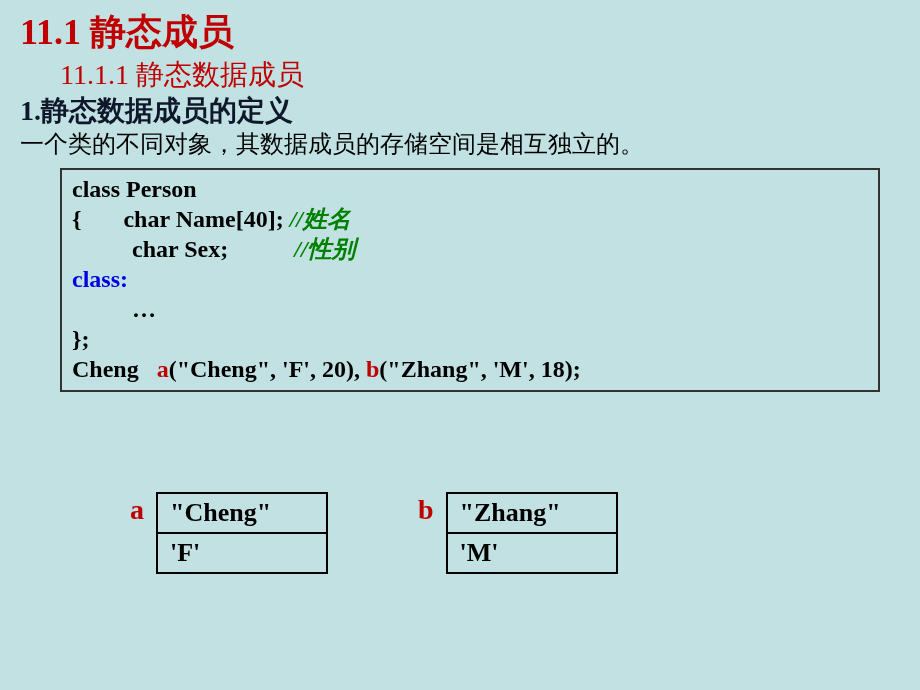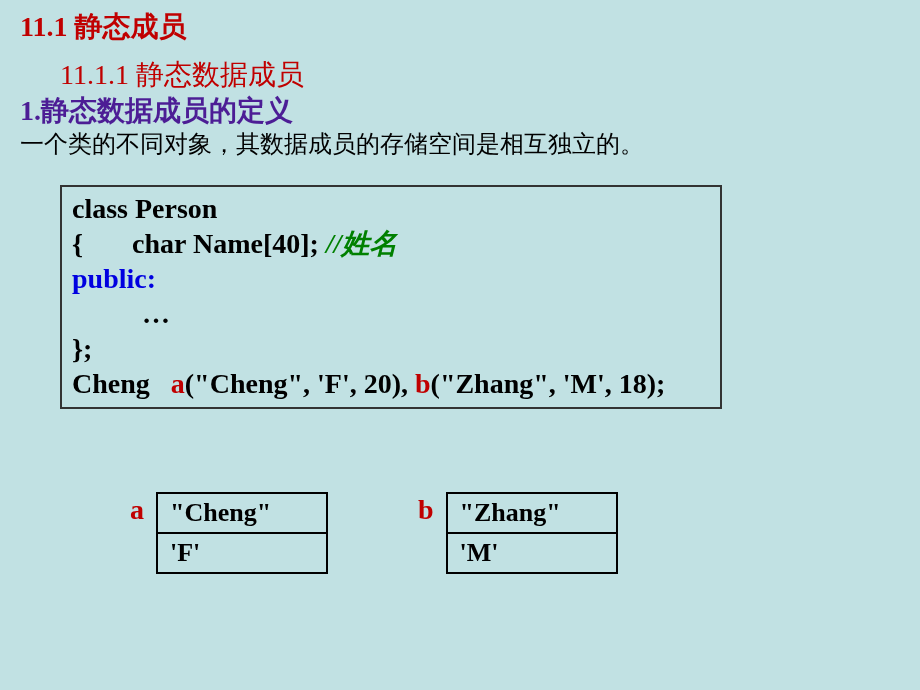--- a/index.html
+++ b/index.html
@@ -6,64 +6,63 @@
     body {
       width: 920px;
       height: 690px;
       background: #c1e1e3;
       font-family: "SimSun", "Times New Roman", serif;
       position: relative;
       overflow: hidden;
     }
     .h1 {
       color: #c00000;
-      font-size: 28px;
+      font-size: 36px;
       font-weight: bold;
       position: absolute;
       left: 20px;
       top: 8px;
     }
     .h2 {
       color: #c00000;
       font-size: 28px;
       font-weight: normal;
       position: absolute;
       left: 20px;
       top: 56px;
       margin-left: 40px;
     }
     .h3 {
-      color: #4c1d95;
+      color: #0f172a;
       font-size: 28px;
       font-weight: bold;
       position: absolute;
       left: 20px;
       top: 92px;
     }
     .body-text {
       color: #000;
       font-size: 24px;
       position: absolute;
       left: 20px;
       top: 128px;
       white-space: nowrap;
     }
     .code-box {
       position: absolute;
       left: 60px;
       top: 168px;
-      width: 662px;
+      width: 820px;
       border: 2px solid #333;
       background: transparent;
       padding: 4px 10px 6px 10px;
       font-family: "Times New Roman", serif;
-      font-size: 28px;
+      font-size: 24px;
       font-weight: bold;
       line-height: 1.25;
-      margin-top: 17px;
     }
     .code-line { white-space: pre; color: #000; }
     .kw-blue { color: #0000e0; }
     .comment-green { color: #008000; font-family: "SimSun", serif; font-style: italic; }
     .red { color: #c00000; }
     .tables-area {
       position: absolute;
       left: 130px;
       top: 492px;
       display: flex;
@@ -92,21 +91,22 @@
 <body>
 
 <div class="h1">11.1 静态成员</div>
 <div class="h2">11.1.1  静态数据成员</div>
 <div class="h3">1.静态数据成员的定义</div>
 <div class="body-text">一个类的不同对象，其数据成员的存储空间是相互独立的。</div>
 
 <div class="code-box">
   <div class="code-line">class Person</div>
   <div class="code-line"><span>{       char Name[40]; </span><span class="comment-green">//姓名</span></div>
-  <div class="code-line kw-blue">public:</div>
+  <div class="code-line"><span>          char Sex;           </span><span class="comment-green">//性别</span></div>
+  <div class="code-line kw-blue">class:</div>
   <div class="code-line">          …</div>
   <div class="code-line">};</div>
   <div class="code-line"><span>Cheng   </span><span class="red">a</span><span>("Cheng", 'F', 20), </span><span class="red">b</span><span>("Zhang", 'M', 18);</span></div>
 </div>
 
 <div class="tables-area">
   <div class="table-block">
     <div class="table-label">a</div>
     <table class="mem-table">
       <tbody>

